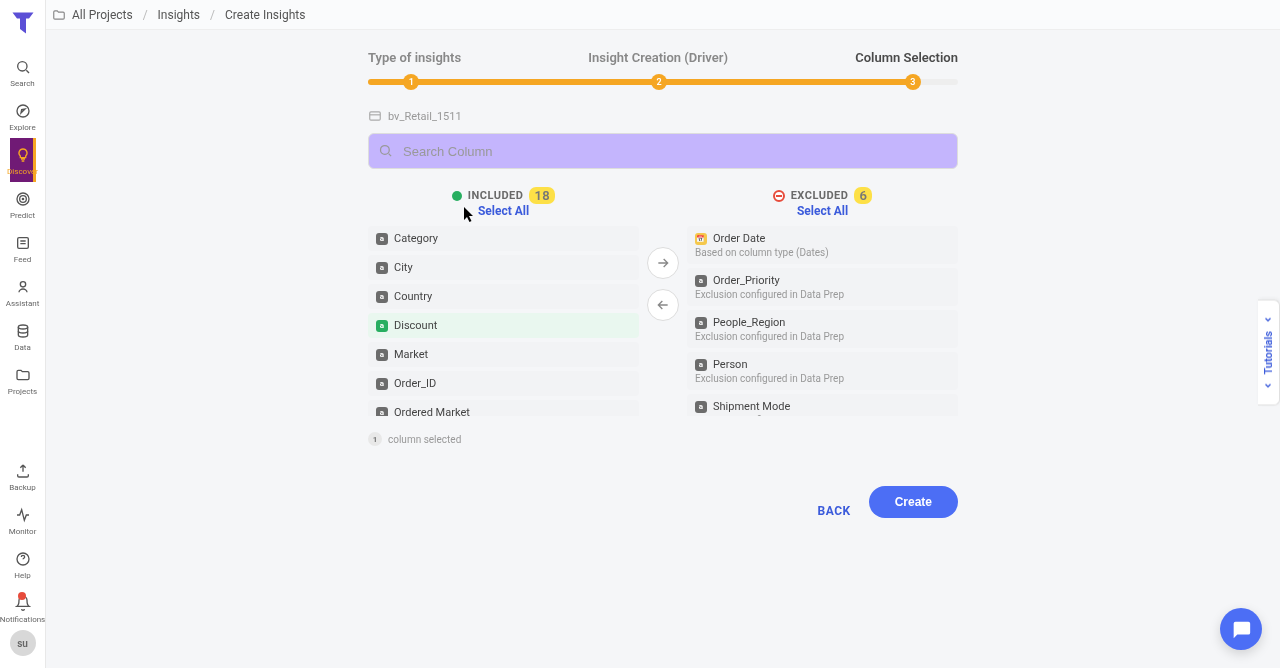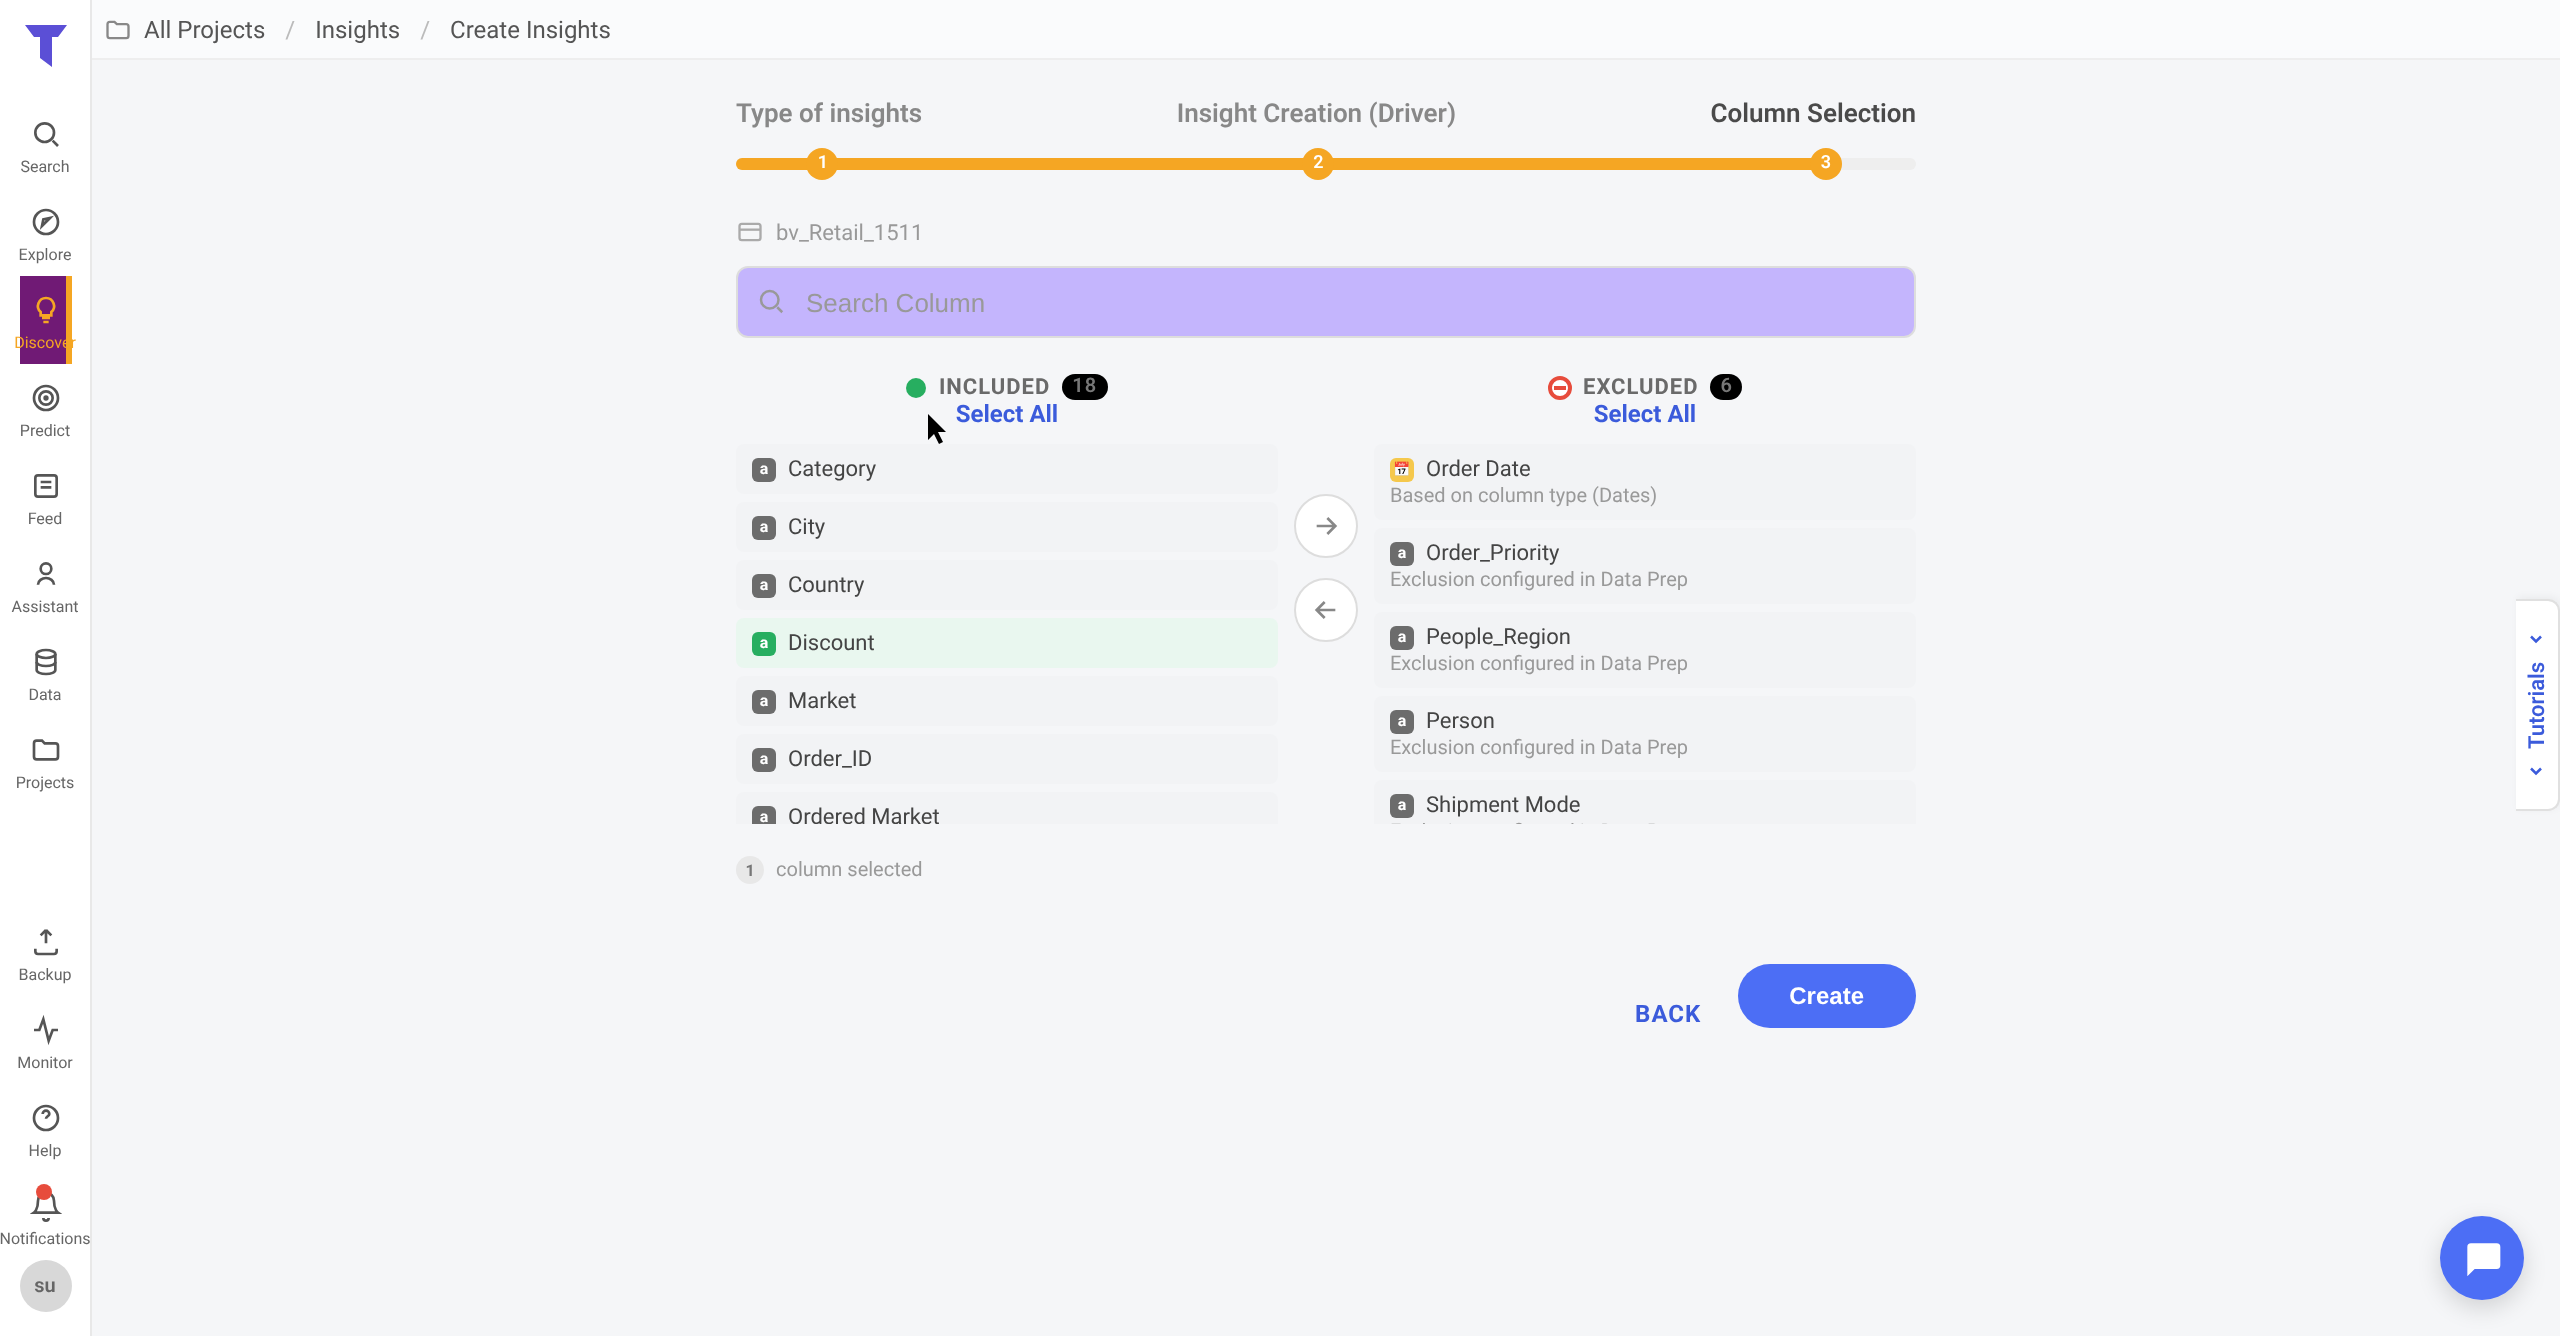--- a/index.html
+++ b/index.html
@@ -41,21 +41,21 @@
 .search-box input::placeholder { color: #999; }
 .search-box .sicon { position: absolute; left: 10px; top: 10px; width: 15px; height: 15px; color: #999; }
 .cols-wrap { display: flex; align-items: flex-start; gap: 8px; }
 .col-list { flex: 1; min-width: 0; }
 .col-header { display: flex; align-items: center; justify-content: space-between; padding: 0 4px 8px; flex-direction: column; }
 .col-header-l { display: flex; align-items: center; gap: 6px; font-size: 11px; font-weight: 700; letter-spacing: .5px; color: #6a6a6a; }
 .status-dot { width: 10px; height: 10px; border-radius: 50%; display: inline-block; }
 .status-dot.inc { background: #27ae60; }
 .status-dot.exc { width: 12px; height: 12px; border-radius: 50%; background: #fff; border: 2px solid #e74c3c; position: relative; }
 .status-dot.exc::after { content: ''; position: absolute; left: 1px; right: 1px; top: 3px; height: 2px; background: #e74c3c; }
-.count-badge { background: #000000; color: #777; font-size: 10px; padding: 1px 5px; border-radius: 7px; font-weight: 600; }
+.count-badge { background: #fde047; color: #777; font-size: 13px; padding: 1px 5px; border-radius: 7px; font-weight: 600; }
 .select-all { font-size: 12px; font-weight: 700; color: #3b5bdb; cursor: pointer; }
 .col-items { display: flex; flex-direction: column; gap: 4px; max-height: 190px; overflow: hidden; }
 .col-item { background: #f2f3f5; border-radius: 4px; padding: 6px 8px; display: flex; flex-direction: column; cursor: pointer; }
 .col-item.sel { background: #e9f7ef; }
 .col-item-row { display: flex; align-items: center; gap: 6px; }
 .type-badge { width: 12px; height: 12px; border-radius: 3px; background: #555; color: #fff; font-size: 8px; font-weight: 700; display: flex; align-items: center; justify-content: center; }
 .type-badge.date { background: #f5c84c; color: #7a5a00; }
 .type-badge.cat { background: #6c6c6c; }
 .type-badge.num { background: #27ae60; }
 .col-name { font-size: 11px; color: #444; }

